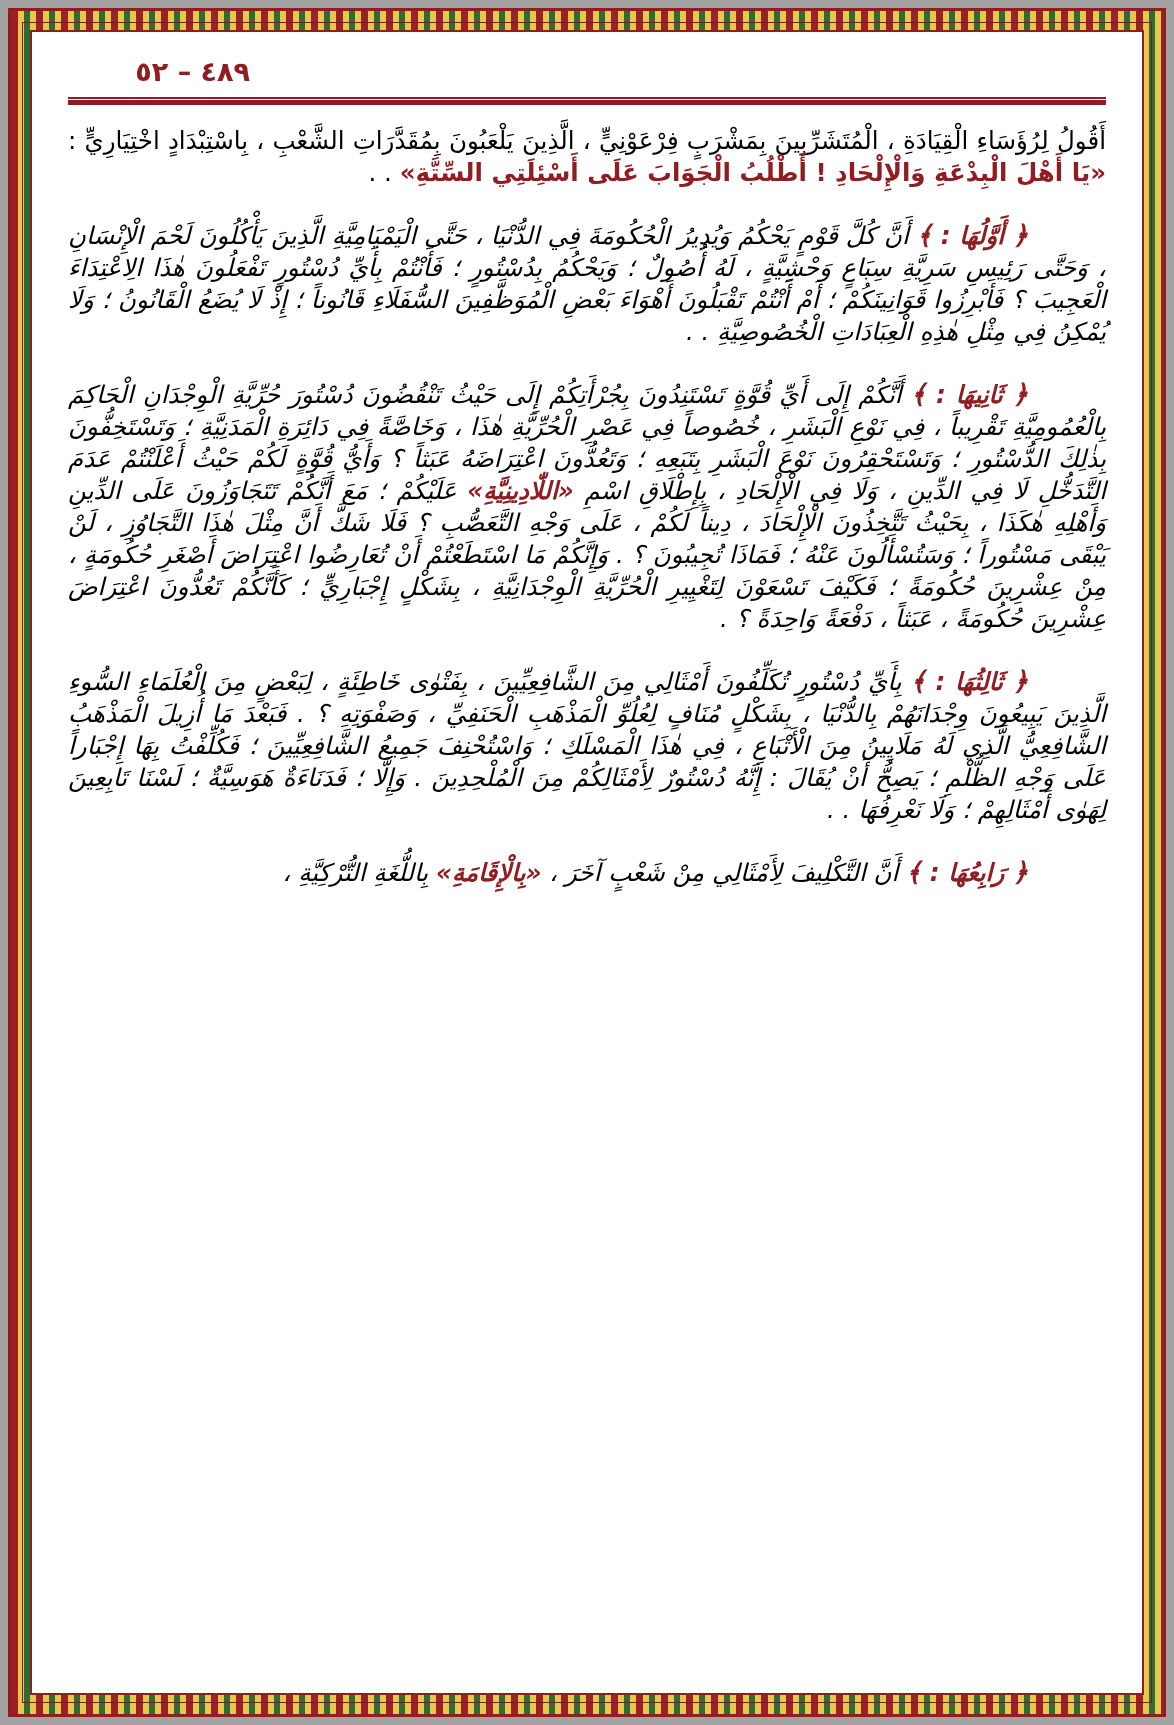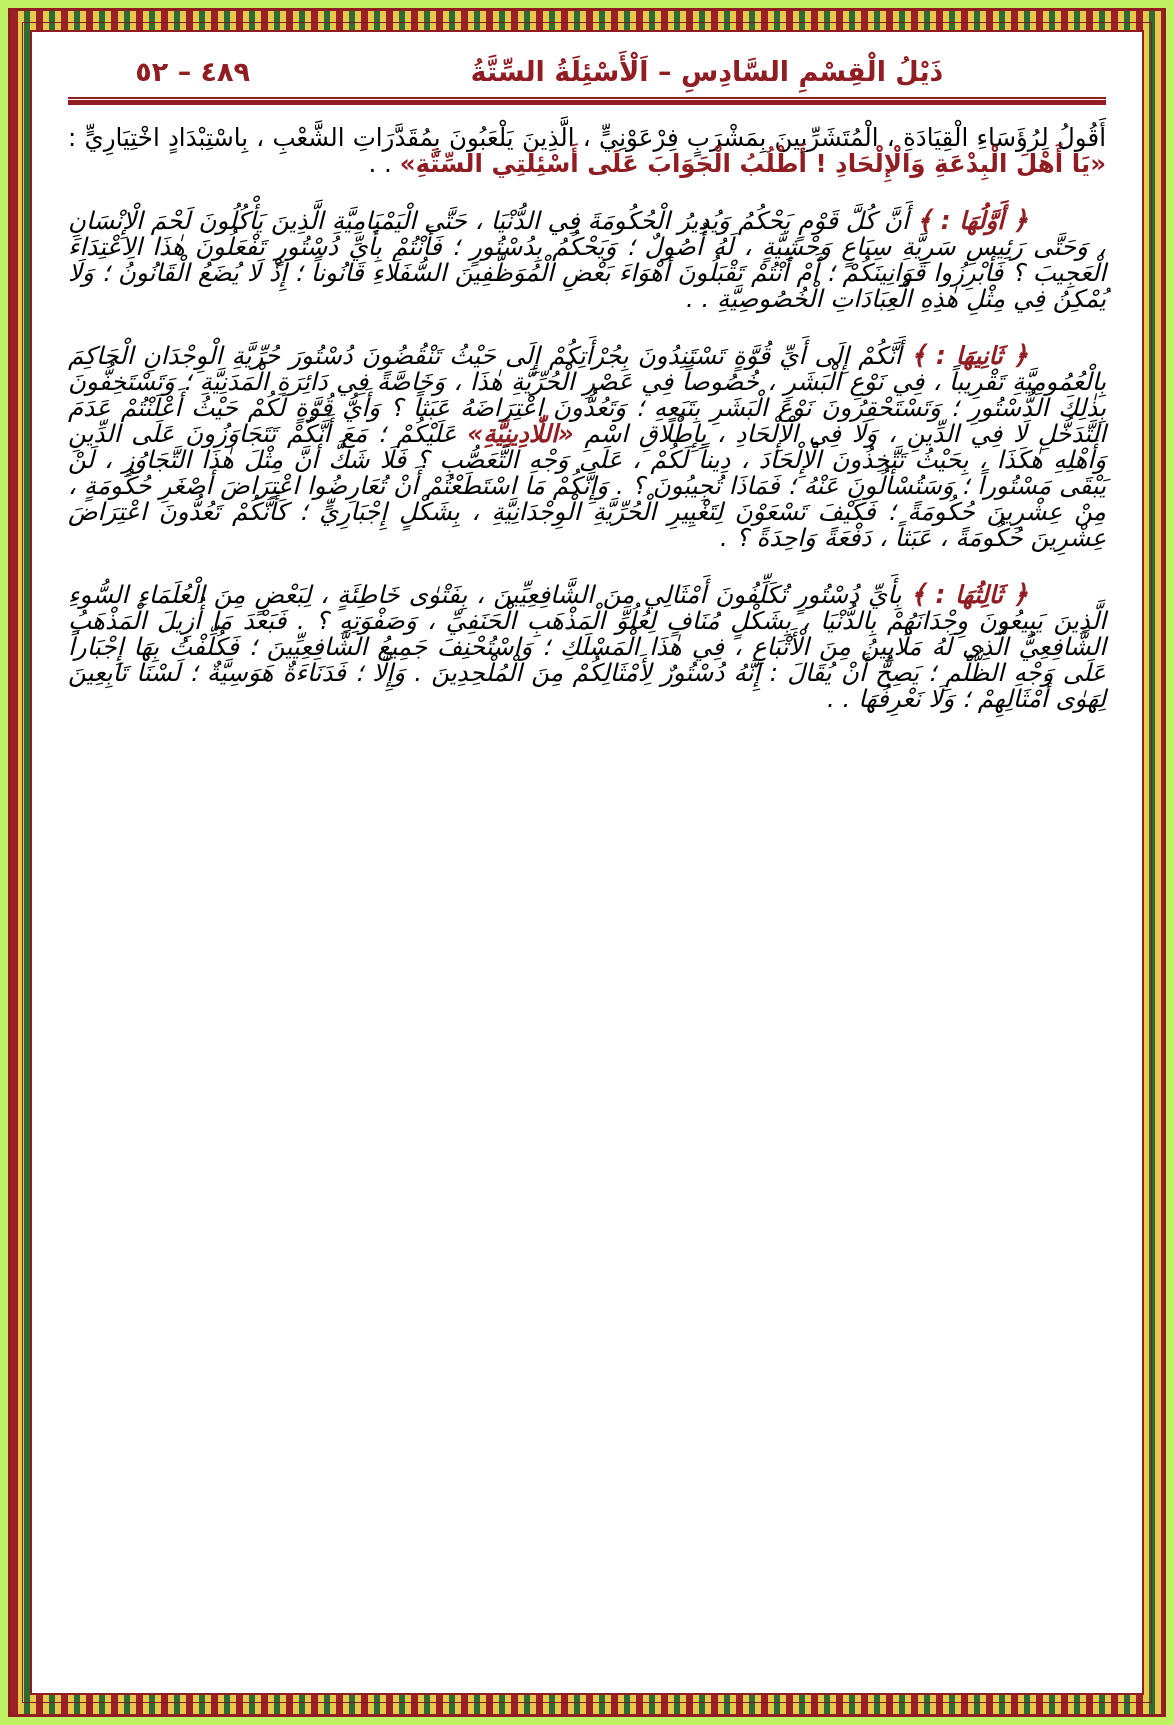--- a/index.html
+++ b/index.html
@@ -15,21 +15,21 @@
     font-family: "DejaVu Sans", "Liberation Sans", sans-serif;
     overflow: hidden;
   }
 
   
   .page {
     position: relative;
     width: 1174px;
     height: 1725px;
     box-sizing: border-box;
-    background: #bef264;
+    background: #a3a3a3;
   }
 
   .border-outer {
     position: absolute;
     left: 8px;
     top: 8px;
     right: 8px;
     bottom: 8px;
     box-sizing: border-box;
     border: 3px solid #8f1d22;
@@ -120,21 +120,21 @@
   .body {
     padding: 20px 28px 0 28px;
     direction: rtl;
     text-align: justify;
     text-justify: inter-word;
   }
 
   p.para {
     margin: 0 0 0 0;
     font-size: 24.5px;
-    line-height: 26px;
+    line-height: 32px;
     color: #000000;
     font-family: "DejaVu Sans", "Liberation Sans", sans-serif;
     text-align: justify;
     text-align-last: right;
     direction: rtl;
   }
 
   p.para.spaced {
     margin-top: 30px;
   }
@@ -176,30 +176,30 @@
 <div class="page">
 
   <div class="border-outer"></div>
   <div class="border-hairline"></div>
   <div class="border-inner-white"></div>
 
   <div class="content">
 
     <div class="header-row">
       <div class="page-number">٤٨٩ – ٥٢</div>
-      <div class="header-title">ذَيْلُ الْقِسْمِ السَّادِسِ – اَلْأَسْئِلَةُ السِّتَّةُ</div>
     </div>
     <div class="header-rule"></div>
 
     <div class="body">
 
       <p class="para"><span>أَقُولُ لِرُؤَسَاءِ الْقِيَادَةِ ، الْمُتَشَرِّبِينَ بِمَشْرَبٍ فِرْعَوْنِيٍّ ، الَّذِينَ يَلْعَبُونَ بِمُقَدَّرَاتِ الشَّعْبِ ، بِاسْتِبْدَادٍ اخْتِيَارِيٍّ : </span><span class="red">«يَا أَهْلَ الْبِدْعَةِ وَالْإِلْحَادِ ! أَطْلُبُ الْجَوَابَ عَلَى أَسْئِلَتِي السِّتَّةِ»</span><span class="tail-dots"> . .</span></p>
 
       <p class="para q-para spaced"><span class="marker"><span class="orn">﴿</span>&nbsp;<span>أَوَّلُهَا :</span>&nbsp;<span class="orn">﴾</span></span>&nbsp;<span>أَنَّ كُلَّ قَوْمٍ يَحْكُمُ وَيُدِيرُ الْحُكُومَةَ فِي الدُّنْيَا ، حَتَّى الْيَمْيَامِيَّةِ الَّذِينَ يَأْكُلُونَ لَحْمَ الْإِنْسَانِ ، وَحَتَّى رَئِيسِ سَرِيَّةِ سِبَاعٍ وَحْشِيَّةٍ ، لَهُ أُصُولٌ ؛ وَيَحْكُمُ بِدُسْتُورٍ ؛ فَأَنْتُمْ بِأَيِّ دُسْتُورٍ تَفْعَلُونَ هٰذَا الِاعْتِدَاءَ الْعَجِيبَ ؟ فَأَبْرِزُوا قَوَانِينَكُمْ ؛ أَمْ أَنْتُمْ تَقْبَلُونَ أَهْوَاءَ بَعْضِ الْمُوَظَّفِينَ السُّفَلَاءِ قَانُوناً ؛ إِذْ لَا يُضَعُ الْقَانُونُ ؛ وَلَا يُمْكِنُ فِي مِثْلِ هٰذِهِ الْعِبَادَاتِ الْخُصُوصِيَّةِ . .</span></p>
 
       <p class="para q-para spaced"><span class="marker"><span class="orn">﴿</span>&nbsp;<span>ثَانِيهَا :</span>&nbsp;<span class="orn">﴾</span></span>&nbsp;<span>أَنَّكُمْ إِلَى أَيِّ قُوَّةٍ تَسْتَنِدُونَ بِجُرْأَتِكُمْ إِلَى حَيْثُ تَنْقُضُونَ دُسْتُورَ حُرِّيَّةِ الْوِجْدَانِ الْحَاكِمَ بِالْعُمُومِيَّةِ تَقْرِيباً ، فِي نَوْعِ الْبَشَرِ ، خُصُوصاً فِي عَصْرِ الْحُرِّيَّةِ هٰذَا ، وَخَاصَّةً فِي دَائِرَةِ الْمَدَنِيَّةِ ؛ وَتَسْتَخِفُّونَ بِذٰلِكَ الدُّسْتُورِ ؛ وَتَسْتَحْقِرُونَ نَوْعَ الْبَشَرِ بِتَبَعِهِ ؛ وَتَعُدُّونَ اعْتِرَاضَهُ عَبَثاً ؟ وَأَيُّ قُوَّةٍ لَكُمْ حَيْثُ أَعْلَنْتُمْ عَدَمَ التَّدَخُّلِ لَا فِي الدِّينِ ، وَلَا فِي الْإِلْحَادِ ، بِإِطْلَاقِ اسْمِ </span><span class="red">«اللّٰادِينِيَّةِ»</span><span> عَلَيْكُمْ ؛ مَعَ أَنَّكُمْ تَتَجَاوَزُونَ عَلَى الدِّينِ وَأَهْلِهِ هٰكَذَا ، بِحَيْثُ تَتَّخِذُونَ الْإِلْحَادَ ، دِيناً لَكُمْ ، عَلَى وَجْهِ التَّعَصُّبِ ؟ فَلَا شَكَّ أَنَّ مِثْلَ هٰذَا التَّجَاوُزِ ، لَنْ يَبْقَى مَسْتُوراً ؛ وَسَتُسْأَلُونَ عَنْهُ ؛ فَمَاذَا تُجِيبُونَ ؟ . وَإِنَّكُمْ مَا اسْتَطَعْتُمْ أَنْ تُعَارِضُوا اعْتِرَاضَ أَصْغَرِ حُكُومَةٍ ، مِنْ عِشْرِينَ حُكُومَةً ؛ فَكَيْفَ تَسْعَوْنَ لِتَغْيِيرِ الْحُرِّيَّةِ الْوِجْدَانِيَّةِ ، بِشَكْلٍ إِجْبَارِيٍّ ؛ كَأَنَّكُمْ تَعُدُّونَ اعْتِرَاضَ عِشْرِينَ حُكُومَةً ، عَبَثاً ، دَفْعَةً وَاحِدَةً ؟ .</span></p>
 
       <p class="para q-para spaced"><span class="marker"><span class="orn">﴿</span>&nbsp;<span>ثَالِثُهَا :</span>&nbsp;<span class="orn">﴾</span></span>&nbsp;<span>بِأَيِّ دُسْتُورٍ تُكَلِّفُونَ أَمْثَالِي مِنَ الشَّافِعِيِّينَ ، بِفَتْوٰى خَاطِئَةٍ ، لِبَعْضٍ مِنَ الْعُلَمَاءِ السُّوءِ الَّذِينَ يَبِيعُونَ وِجْدَانَهُمْ بِالدُّنْيَا ، بِشَكْلٍ مُنَافٍ لِعُلُوِّ الْمَذْهَبِ الْحَنَفِيِّ ، وَصَفْوَتِهِ ؟ . فَبَعْدَ مَا أُزِيلَ الْمَذْهَبُ الشَّافِعِيُّ الَّذِي لَهُ مَلَايِينُ مِنَ الْأَتْبَاعِ ، فِي هٰذَا الْمَسْلَكِ ؛ وَاسْتُحْنِفَ جَمِيعُ الشَّافِعِيِّينَ ؛ فَكُلِّفْتُ بِهَا إِجْبَاراً عَلَى وَجْهِ الظُّلْمِ ؛ يَصِحُّ أَنْ يُقَالَ : إِنَّهُ دُسْتُورٌ لِأَمْثَالِكُمْ مِنَ الْمُلْحِدِينَ . وَإِلَّا ؛ فَدَنَاءَةٌ هَوَسِيَّةٌ ؛ لَسْنَا تَابِعِينَ لِهَوٰى أَمْثَالِهِمْ ؛ وَلَا نَعْرِفُهَا . .</span></p>
 
+      <p class="para q-para spaced center-last"><span class="marker"><span class="orn">﴿</span>&nbsp;<span>رَابِعُهَا :</span>&nbsp;<span class="orn">﴾</span></span>&nbsp;<span>أَنَّ التَّكْلِيفَ لِأَمْثَالِي مِنْ شَعْبٍ آخَرَ ، </span><span class="red">«بِالْإِقَامَةِ»</span><span> بِاللُّغَةِ التُّرْكِيَّةِ ،</span></p>
 
     </div>
   </div>
 </div>
 
 </body></html>

